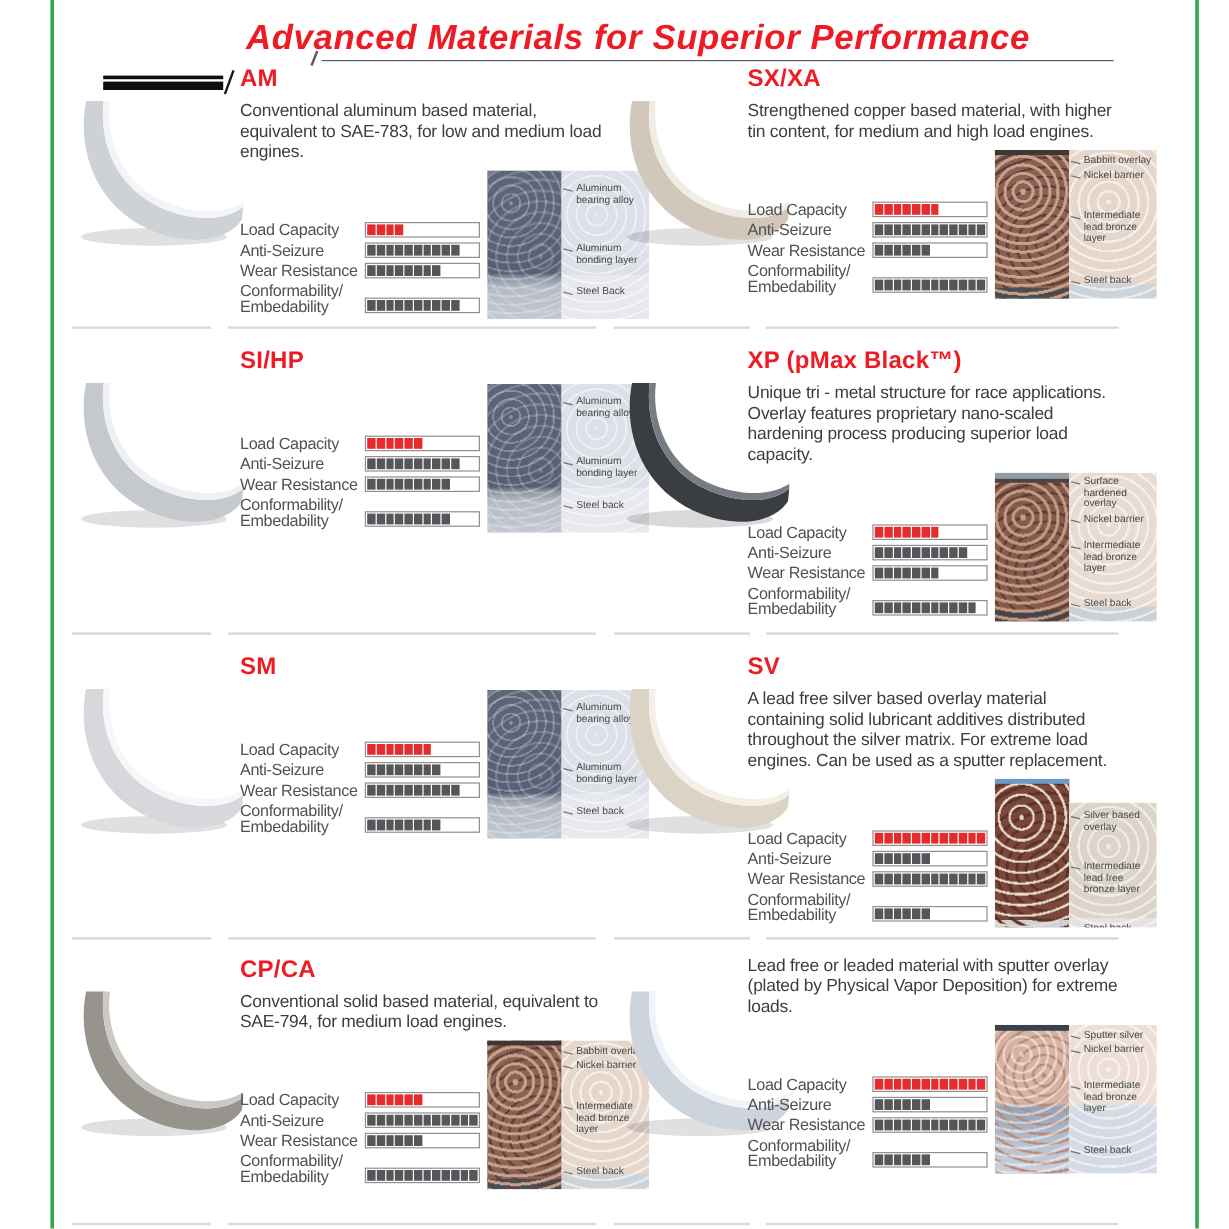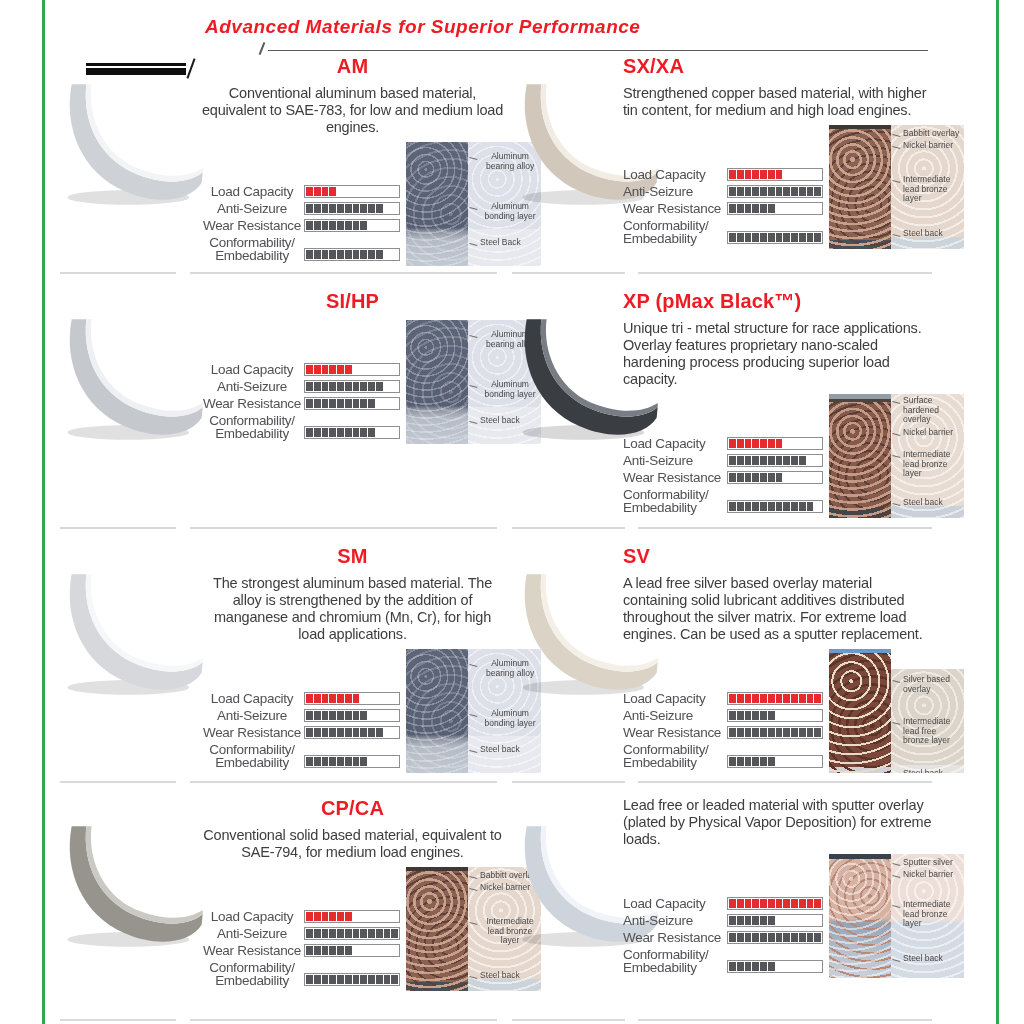--- a/index.html
+++ b/index.html
@@ -2,34 +2,34 @@
 <html style="--accent-red: #ed1c24; --frame-green: #2fa84f; --bar-red: #e62b2f; --bar-dark: #55565a;"><head>
 <meta charset="utf-8">
 <style>
   html,body{margin:0;padding:0;background:#fff;}
   .page{position:relative;width:1024px;height:1024px;background:#fff;overflow:hidden;
         font-family:"Liberation Sans",sans-serif;}
   .frame{position:absolute;top:0;bottom:0;width:3px;background:var(--frame-green,#2fa84f);}
   .frame.left{left:42px}
   .frame.right{left:996px}
 
-  .page-title{position:absolute;left:205px;top:16px;font-size:19px;font-weight:bold;font-style:italic;
+  .page-title{position:absolute;left:205px;top:16px;font-size:29px;font-weight:bold;font-style:italic;
               letter-spacing:.5px;color:var(--accent-red,#ed1c24);white-space:nowrap;}
   .title-rule{position:absolute;left:268px;top:50px;width:660px;height:1px;background:#5a5a5a;}
   .title-rule-slash{position:absolute;left:261px;top:42px;width:2px;height:13px;background:#5a5a5a;transform:rotate(22deg);}
 
   .corner-rule{position:absolute;left:86px;top:63px;width:100px;border-top:3px solid #0e0e0e;}
   .corner-rule::after{content:"";display:block;height:7px;background:#0e0e0e;margin-top:2px;}
   .corner-slash{position:absolute;left:190px;top:58px;width:2px;height:21px;background:#1a1a1a;transform:rotate(20deg);}
 
   .cell{position:absolute;height:218px;}
   .bearing{position:absolute;left:2px;top:26px;width:152px;height:128px;}
   .bearing svg{width:100%;height:100%;}
   .content{position:relative;}
-  .pad-l{padding-left:145px;text-align:center;}
+  .pad-l{padding-left:145px;}
   .pad-r{padding-left:113px;}
 
   .code{margin:0 0 7px 0;font-size:20px;font-weight:bold;color:var(--accent-red,#ed1c24);letter-spacing:.2px;}
   .desc{margin:0;font-size:14.5px;line-height:17px;color:#3d3d3f;letter-spacing:-.2px;}
 
   .body-row{display:flex;align-items:flex-end;margin-top:6px;}
   .ratings{width:202px;flex:none;}
   .rating-row{display:flex;align-items:center;margin-bottom:4px;}
   .rating-row.two-line{align-items:flex-end;}
   .rlabel{width:104px;flex:none;font-size:13.5px;color:#515155;letter-spacing:-.3px;line-height:13px;}
@@ -557,21 +557,20 @@
   <div class="cell" style="left:55px;top:545px;width:450px">
     <div class="bearing b-sm">
       <svg viewBox="0 0 145 120">
           <ellipse cx="68" cy="110" rx="58" ry="7" fill="rgba(0,0,0,0.12)"></ellipse>
         <path class="body" d="M14,2 C6,44 24,86 64,104 C98,119 128,112 138,96 L139,86 C124,98 98,98 72,86 C40,71 24,38 28,2 Z"></path>
         <path class="inner" d="M28,2 C24,38 40,71 72,86 C98,98 124,98 139,86 L139,82 C124,92 99,92 74,81 C44,67 29,34 33,2 Z"></path>
         </svg>
     </div>
     <div class="content pad-l">
       <h2 class="code">SM</h2>
-      <p class="desc">The strongest aluminum based material. The alloy is strengthened by the addition of manganese and chromium (Mn, Cr), for high load applications.</p>
       <div class="body-row">
         <div class="ratings">
           <div class="rating-row">
               <span class="rlabel">Load Capacity</span>
               <div class="bar red">
                 <span class="seg on"></span>
                 <span class="seg on"></span>
                 <span class="seg on"></span>
                 <span class="seg on"></span>
                 <span class="seg on"></span>

